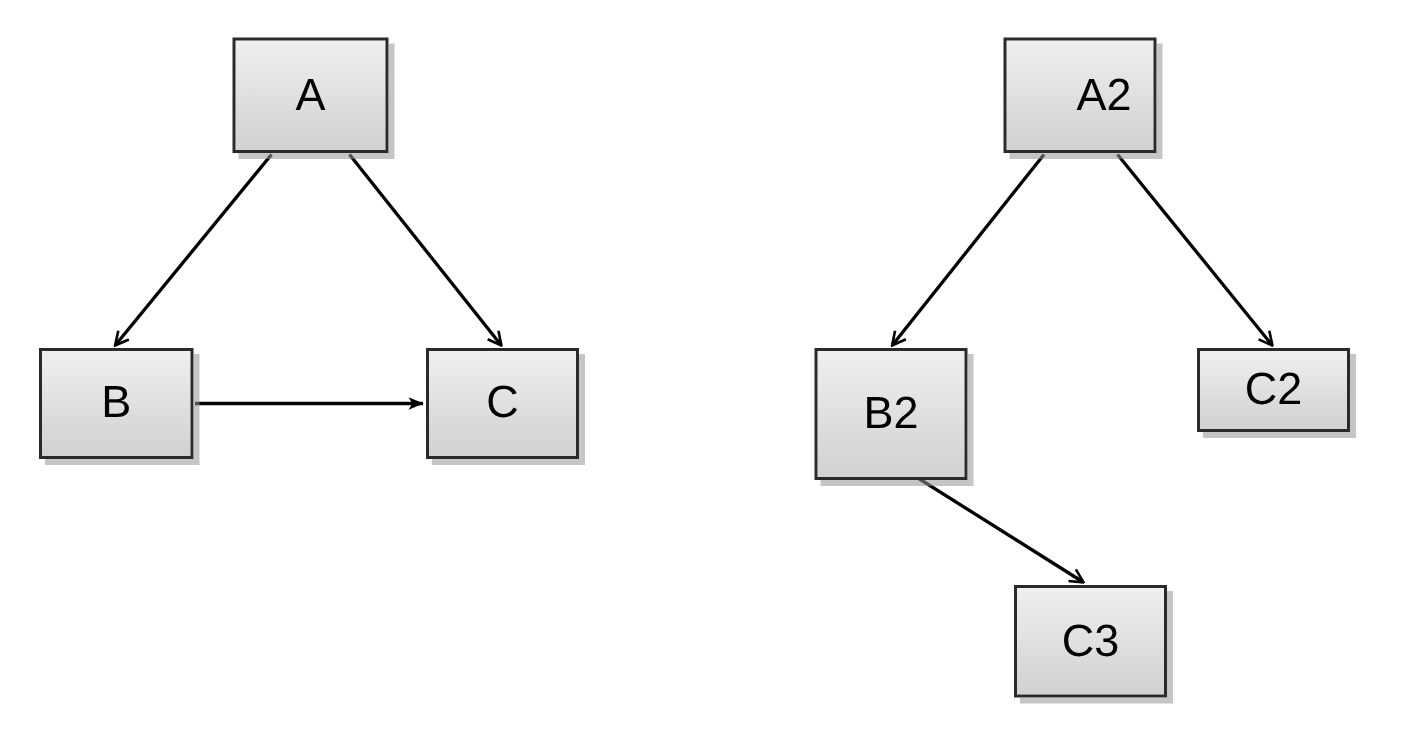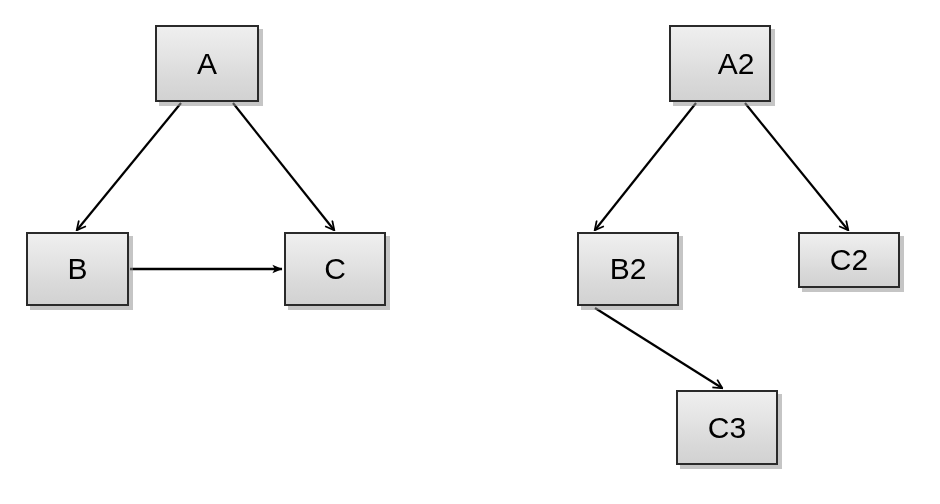--- a/index.html
+++ b/index.html
@@ -77,21 +77,21 @@
       </div>
       <div class="node" style="left: 26px; top: 232px; width: 103px; height: 74px;">
         <span class="node-label">B</span>
       </div>
       <div class="node" style="left: 284px; top: 232px; width: 102px; height: 74px;">
         <span class="node-label">C</span>
       </div>
       <div class="node" style="left: 669px; top: 25px; width: 102px; height: 77px; padding-left: 32px;">
         <span class="node-label">A2</span>
       </div>
-      <div class="node" style="left: 543px; top: 232px; width: 102px; height: 74px; margin-left: 34px;">
+      <div class="node" style="left: 543px; top: 232px; width: 102px; height: 88px;">
         <span class="node-label">B2</span>
       </div>
       <div class="node" style="left: 798px; top: 232px; width: 102px; height: 56px;">
         <span class="node-label">C2</span>
       </div>
       <div class="node" style="left: 676px; top: 390px; width: 102px; height: 75px;">
         <span class="node-label">C3</span>
       </div>
     </div>
 

